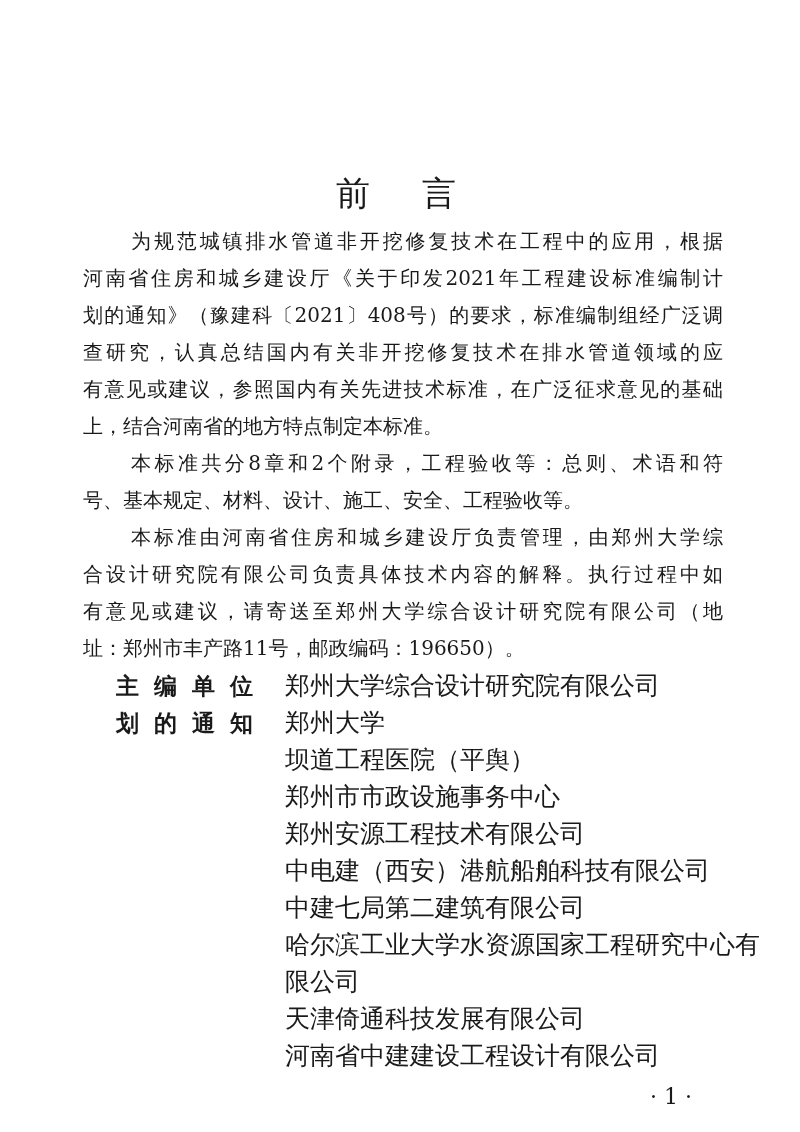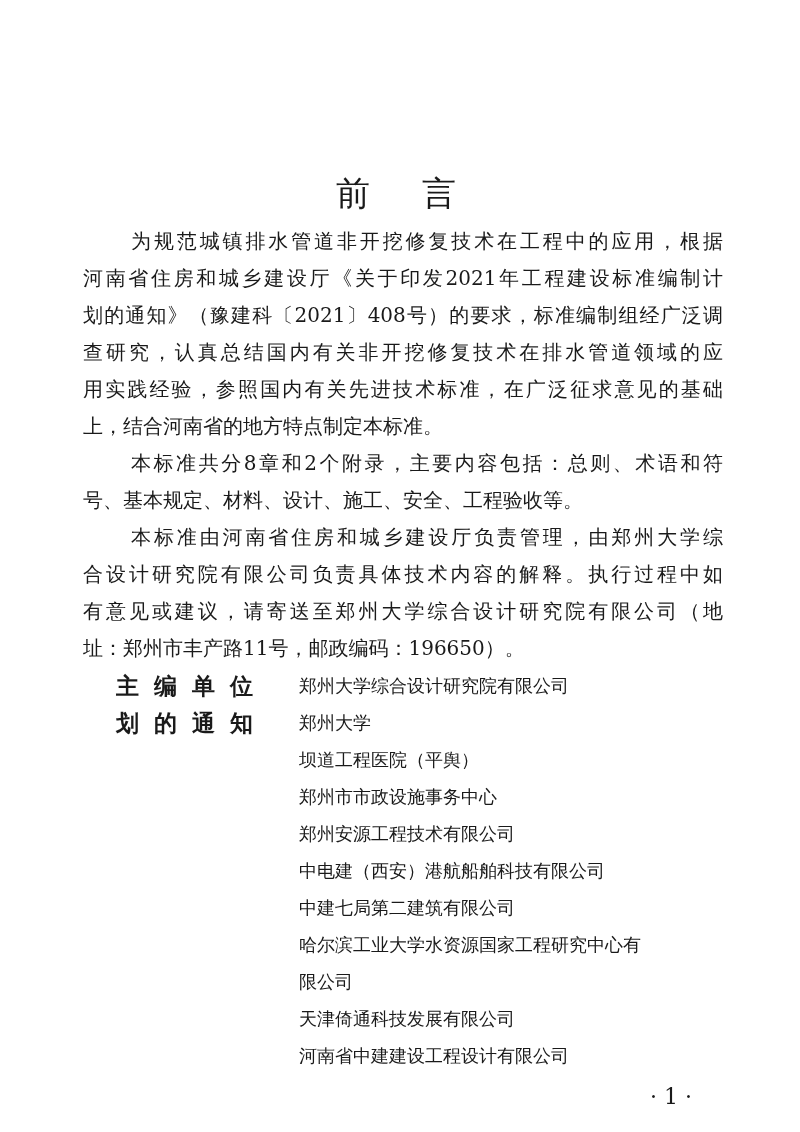--- a/index.html
+++ b/index.html
@@ -45,24 +45,23 @@
       font-size: 23px;
       line-height: 30px;
       font-family: "DejaVu Sans", "Liberation Sans", sans-serif;
       font-weight: bold;
       letter-spacing: 15px;
       white-space: nowrap;
     }
     .org {
       position: absolute;
       left: 285px;
-      font-size: 18px;
+      font-size: 25px;
       line-height: 30px;
       white-space: nowrap;
-      margin-left: 14px;
     }
     .page-number {
       position: absolute;
       top: 1082px;
       left: 650px;
       font-size: 22px;
       line-height: 30px;
       white-space: nowrap;
     }
   </style>
@@ -71,26 +70,26 @@
 
 <h1 class="page-title">
   <span>前</span><span class="gap"></span><span>言</span>
 </h1>
 
 <div>
   <div class="line indent" style="top:226px">为规范城镇排水管道非开挖修复技术在工程中的应用，根据</div>
   <div class="line" style="top:263px">河南省住房和城乡建设厅《关于印发2021年工程建设标准编制计</div>
   <div class="line" style="top:300px">划的通知》（豫建科〔2021〕408号）的要求，标准编制组经广泛调</div>
   <div class="line" style="top:337px">查研究，认真总结国内有关非开挖修复技术在排水管道领域的应</div>
-  <div class="line" style="top:374px">用实践经验，参照国内有关先进技术标准，在广泛征求意见的基础</div>
+  <div class="line" style="top:374px">有意见或建议，参照国内有关先进技术标准，在广泛征求意见的基础</div>
   <div class="line last" style="top:411px">上，结合河南省的地方特点制定本标准。</div>
 </div>
 
 <div>
-  <div class="line indent" style="top:448px">本标准共分8章和2个附录，主要内容包括：总则、术语和符</div>
+  <div class="line indent" style="top:448px">本标准共分8章和2个附录，工程验收等：总则、术语和符</div>
   <div class="line last" style="top:485px">号、基本规定、材料、设计、施工、安全、工程验收等。</div>
 </div>
 
 <div>
   <div class="line indent" style="top:522px">本标准由河南省住房和城乡建设厅负责管理，由郑州大学综</div>
   <div class="line" style="top:559px">合设计研究院有限公司负责具体技术内容的解释。执行过程中如</div>
   <div class="line" style="top:596px">有意见或建议，请寄送至郑州大学综合设计研究院有限公司（地</div>
   <div class="line last" style="top:633px">址：郑州市丰产路11号，邮政编码：196650）。</div>
 </div>
 

